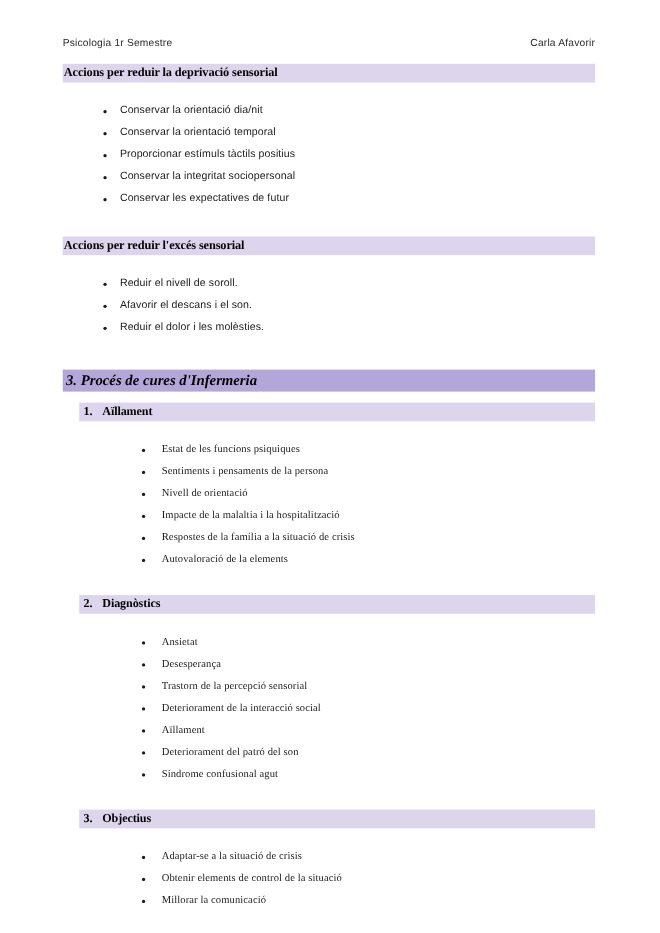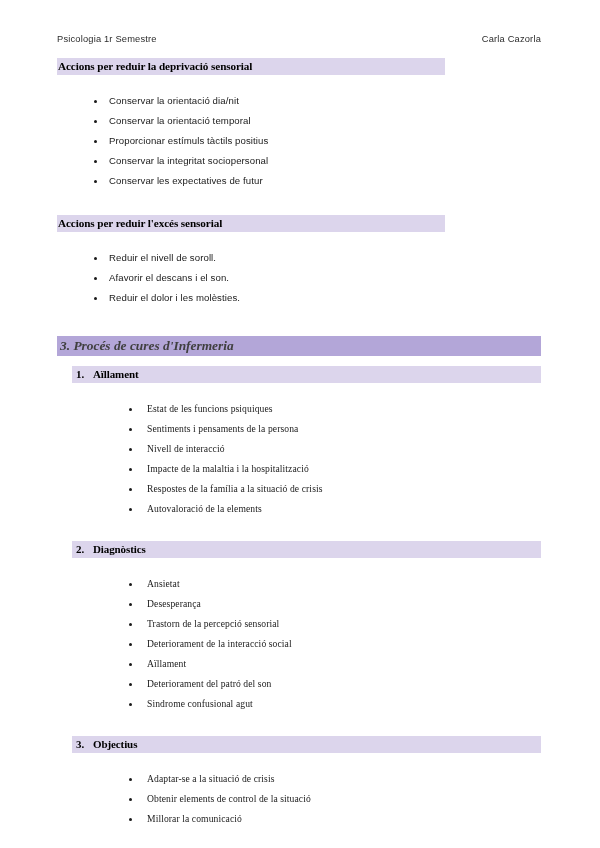--- a/index.html
+++ b/index.html
@@ -44,21 +44,21 @@
   .content {
     position: absolute;
     left: 0;
     top: 58px;
     width: 600px;
   }
 
   
   .band-h2 {
     margin: 0 0 0 57px;
-    width: 388px;
+    width: 484px;
     background: #dcd5ec;
     font-family: "Liberation Serif", "DejaVu Serif", serif;
     font-weight: bold;
     font-size: 11.2px;
     line-height: 15px;
     color: #000000;
     padding: 1px 0 1px 1px;
     box-sizing: border-box;
     letter-spacing: -0.1px;
   }
@@ -66,21 +66,21 @@
   
   .band-h1 {
     margin: 0 0 0 57px;
     width: 484px;
     background: #b3a6d8;
     font-family: "Liberation Serif", "DejaVu Serif", serif;
     font-weight: bold;
     font-style: italic;
     font-size: 13.4px;
     line-height: 20px;
-    color: #404040;
+    color: #000000;
     padding: 0 0 0 3px;
     box-sizing: border-box;
   }
 
   
   .band-h3 {
     margin: 0 0 0 72px;
     width: 469px;
     background: #dcd5ec;
     font-family: "Liberation Serif", "DejaVu Serif", serif;
@@ -134,21 +134,21 @@
   .sp-10 { height: 10px; }
   .sp-12 { height: 12px; }
 </style>
 </head>
 <body>
 
 <div class="page">
 
   <div class="doc-header">
     <span class="left">Psicologia 1r Semestre</span>
-    <span class="right">Carla Cazorla</span>
+    <span class="right">Carla Afavorir</span>
   </div>
 
   <div class="content">
 
     <div class="band-h2">Accions per reduir la deprivació sensorial</div>
     <ul class="bullets lvl-a">
       <li><span class="dot"></span><span>Conservar la orientació dia/nit</span></li>
       <li><span class="dot"></span><span>Conservar la orientació temporal</span></li>
       <li><span class="dot"></span><span>Proporcionar estímuls tàctils positius</span></li>
       <li><span class="dot"></span><span>Conservar la integritat sociopersonal</span></li>
@@ -170,21 +170,21 @@
 
     <div class="sp-10"></div>
 
     <div class="band-h3">
       <span class="num">1.</span>
       <span>Aïllament</span>
     </div>
     <ul class="bullets lvl-b">
       <li><span class="dot"></span><span>Estat de les funcions psiquiques</span></li>
       <li><span class="dot"></span><span>Sentiments i pensaments de la persona</span></li>
-      <li><span class="dot"></span><span>Nivell de interacció</span></li>
+      <li><span class="dot"></span><span>Nivell de orientació</span></li>
       <li><span class="dot"></span><span>Impacte de la malaltia i la hospitalització</span></li>
       <li><span class="dot"></span><span>Respostes de la família a la situació de crisis</span></li>
       <li><span class="dot"></span><span>Autovaloració de la elements</span></li>
     </ul>
 
     <div class="sp-6"></div>
 
     <div class="band-h3">
       <span class="num">2.</span>
       <span>Diagnòstics</span>

